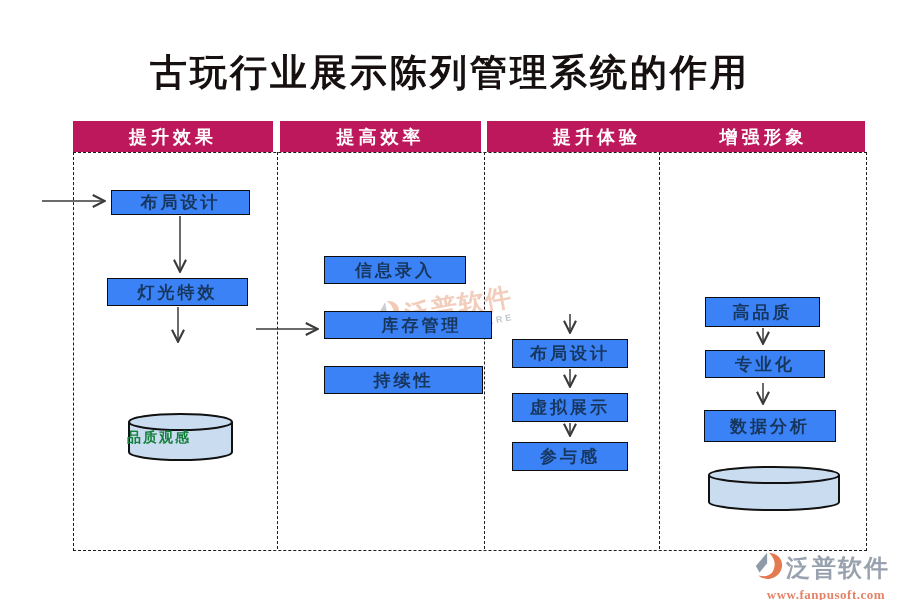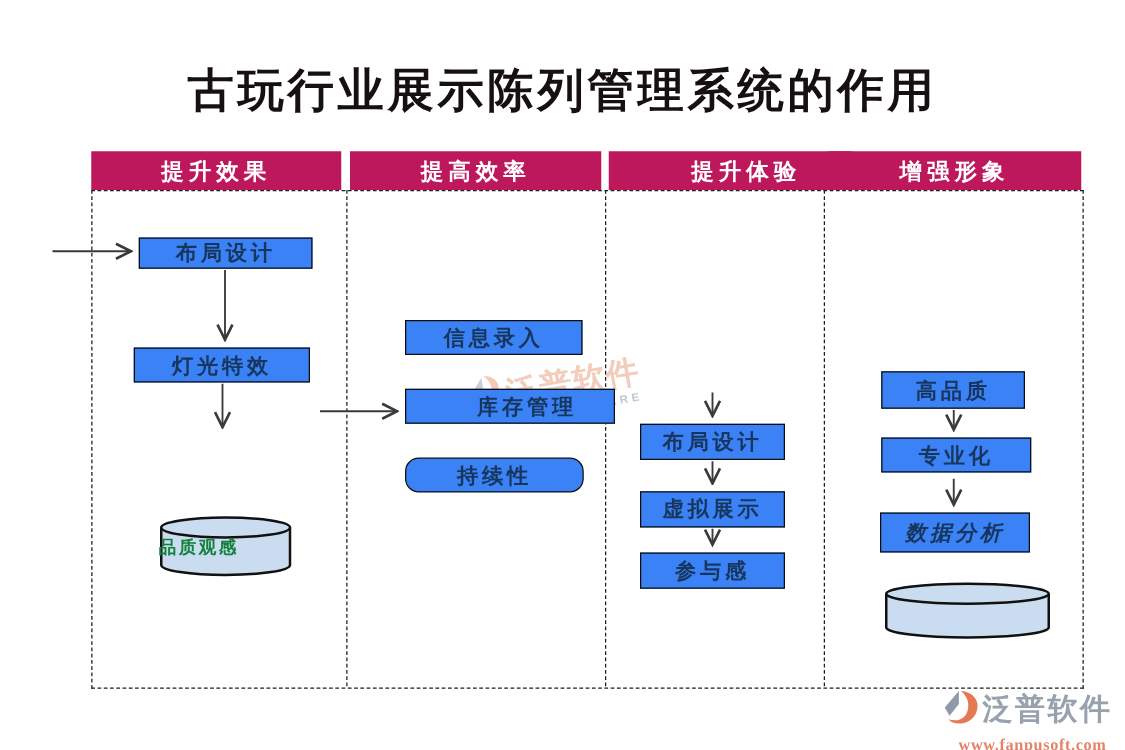--- a/index.html
+++ b/index.html
@@ -93,29 +93,29 @@
   <div class="cyl" style="left:127px; top:412px; width:107px; height:50px;">
     <svg width="107" height="50" viewBox="0 0 107 50">
       <path d="M2 10 L2 40 A51.5 8 0 0 0 105 40 L105 10" fill="#c9dcf0" stroke="#111111" stroke-width="2"></path>
       <ellipse cx="53.5" cy="10" rx="51.5" ry="8" fill="#c9dcf0" stroke="#111111" stroke-width="2"></ellipse>
     </svg>
     <div class="cyl-label">品质观感</div>
   </div>
 
   <div class="node" style="left:324px; top:256px; width:142px; height:28px;">信息录入</div>
   <div class="node" style="left:324px; top:311px; width:168px; height:28px;padding-left:27px;">库存管理</div>
-  <div class="node" style="left:324px; top:366px; width:143px; height:28px;border-radius:11px;">持续性</div>
+  <div class="node" style="left:324px; top:366px; width:159px; height:28px;">持续性</div>
 
   <div class="node" style="left:512px; top:339px; width:116px; height:29px;">布局设计</div>
   <div class="node" style="left:512px; top:393px; width:116px; height:29px;">虚拟展示</div>
   <div class="node" style="left:512px; top:442px; width:116px; height:29px;">参与感</div>
 
   <div class="node" style="left:705px; top:297px; width:115px; height:30px;">高品质</div>
   <div class="node" style="left:705px; top:350px; width:120px; height:28px;">专业化</div>
-  <div class="node" style="left:704px; top:410px; width:120px; height:32px;font-style:italic;">数据分析</div>
+  <div class="node" style="left:704px; top:410px; width:132px; height:32px;">数据分析</div>
   <div class="cyl" style="left:707px; top:465px; width:134px; height:47px;">
     <svg width="134" height="47" viewBox="0 0 134 47">
       <path d="M2 10 L2 37 A65 8 0 0 0 132 37 L132 10" fill="#c9dcf0" stroke="#111111" stroke-width="2"></path>
       <ellipse cx="67" cy="10" rx="65" ry="8" fill="#c9dcf0" stroke="#111111" stroke-width="2"></ellipse>
     </svg>
   </div>
 
   <svg id="arrows" width="900" height="600" viewBox="0 0 900 600">
     <defs>
       <marker id="ah" viewBox="0 0 10 10" refX="8.5" refY="5" markerWidth="10" markerHeight="10" orient="auto">

